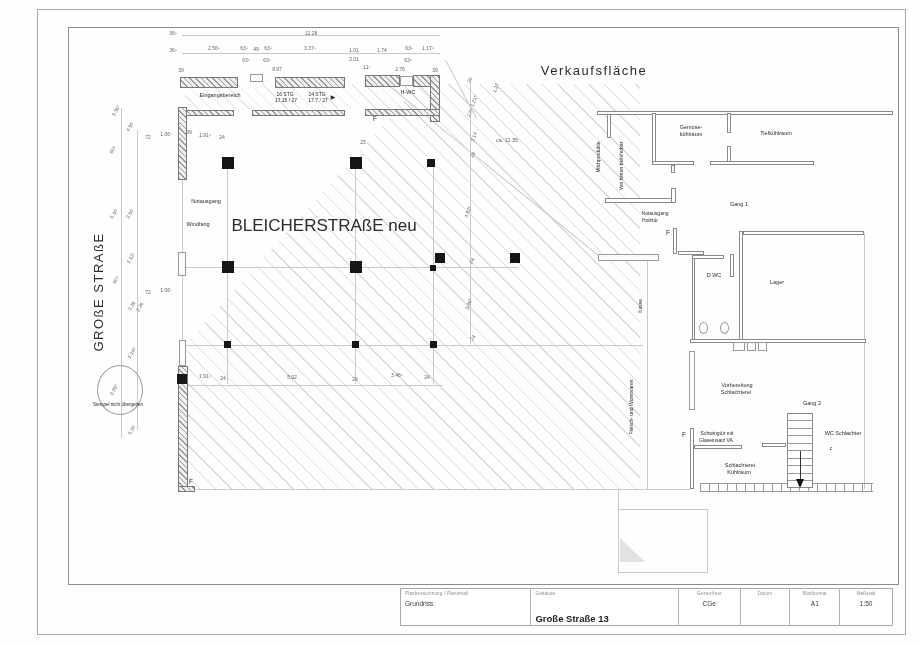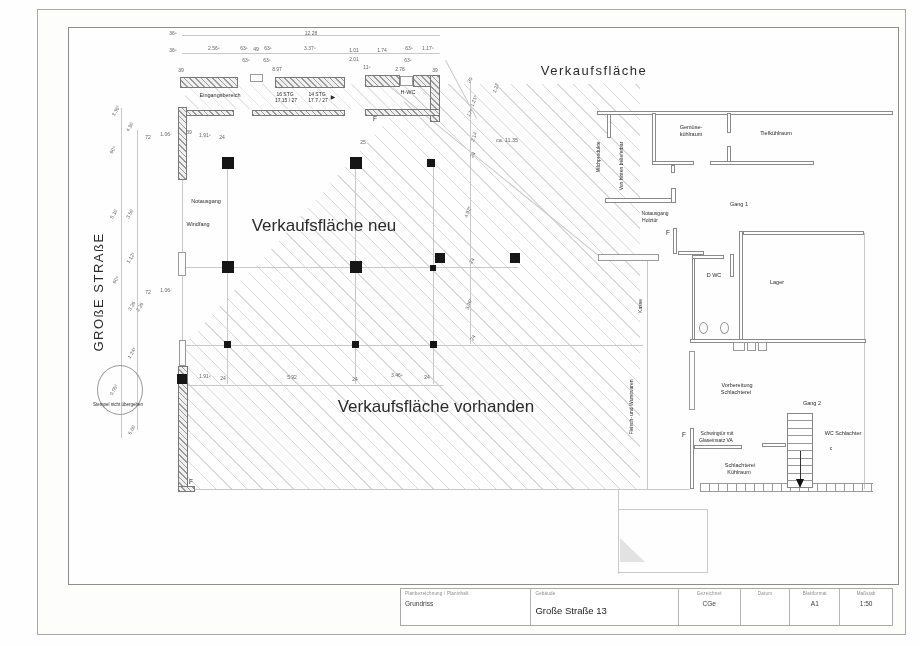--- a/index.html
+++ b/index.html
@@ -34,21 +34,21 @@
   
   .titleblock{position:absolute;left:400px;top:588px;width:493px;height:38px;
        box-sizing:border-box;border:1px solid #aaa;display:flex;background:#fff;}
   .tb-cell{box-sizing:border-box;border-left:1px solid #b5b5b5;padding:2px 4px;
        display:flex;flex-direction:column;overflow:hidden;}
   .tb-cell:first-child{border-left:none;}
   .tb-label{font-size:4.5px;color:#8a8a8a;letter-spacing:.2px;}
   .tb-value{font-size:6.5px;color:#3a3a3a;margin-top:4px;}
   .tb-cell.center .tb-label{text-align:center;}
   .tb-cell.center .tb-value{text-align:center;}
-  .tb-value.big{font-size:9.5px;font-weight:400;color:#1c1c1c;margin-top:9px;}
+  .tb-value.big{font-size:9.5px;font-weight:700;color:#1c1c1c;margin-top:17px;}
 </style>
 </head>
 <body>
 
 <div id="stage">
   <div class="outer-frame"></div>
   <div class="inner-frame"></div>
   <div id="plan">
       <div class="hatch-area" style="left: 185px; top: 84px; width: 455px; height: 406px; clip-path: polygon(235px 0px, 455px 0px, 455px 406px, 0px 406px, 0px 261px);"></div>
       <div class="hatch-area faint" style="left: 185px; top: 84px; width: 253px; height: 25px;"></div>
@@ -129,22 +129,21 @@
       <div class="col" style="left: 430px; top: 341px; width: 7px; height: 7px;"></div>
       <div class="col" style="left: 177px; top: 374px; width: 10px; height: 10px;"></div>
       <div class="oval" style="left: 97px; top: 365px; width: 46px; height: 50px;"></div>
       <div class="oval" style="left: 699px; top: 322px; width: 9px; height: 12px;"></div>
       <div class="oval" style="left: 720px; top: 322px; width: 9px; height: 12px;"></div>
       <div class="stairs" style="left: 787px; top: 413px; width: 26px; height: 75px;"></div>
       <div class="stair-stem" style="left: 800px; top: 451px; width: 1px; height: 30px;"></div>
       <div class="stair-head" style="left: 796px; top: 479px;"></div>
       <span class="lbl" style="left: 594px; top: 70px; font-size: 13px; letter-spacing: 1.5px; transform: translate(-50%, -50%) rotate(0deg);">Verkaufsfläche</span>
       <span class="lbl" style="left: 98px; top: 292px; font-size: 13px; letter-spacing: 1.5px; transform: translate(-50%, -50%) rotate(-90deg);">GROßE STRAßE</span>
-      <span class="lbl" style="left: 324px; top: 225px; font-size: 17px; transform: translate(-50%, -50%) rotate(0deg);">Verkaufsfläche neu</span>
-      <span class="lbl" style="left: 436px; top: 406px; font-size: 17px; transform: translate(-50%, -50%) rotate(0deg);">Verkaufsfläche vorhanden</span>
+      <span class="lbl" style="left: 324px; top: 225px; font-size: 17px; transform: translate(-50%, -50%) rotate(0deg);">BLEICHERSTRAßE neu</span>
       <span class="lbl" style="left: 220px; top: 96px; font-size: 5.5px; transform: translate(-50%, -50%) rotate(0deg);">Eingangsbereich</span>
       <span class="lbl" style="left: 285px; top: 94px; font-size: 5px; transform: translate(-50%, -50%) rotate(0deg);">16 STG</span>
       <span class="lbl" style="left: 286px; top: 100px; font-size: 5px; transform: translate(-50%, -50%) rotate(0deg);">17.15 / 27</span>
       <span class="lbl" style="left: 317px; top: 94px; font-size: 5px; transform: translate(-50%, -50%) rotate(0deg);">14 STG</span>
       <span class="lbl" style="left: 318px; top: 100px; font-size: 5px; transform: translate(-50%, -50%) rotate(0deg);">17.7 / 27</span>
       <span class="lbl" style="left: 333px; top: 97px; font-size: 6px; transform: translate(-50%, -50%) rotate(0deg);">▶</span>
       <span class="lbl" style="left: 408px; top: 93px; font-size: 5.5px; transform: translate(-50%, -50%) rotate(0deg);">H-WC</span>
       <span class="lbl" style="left: 206px; top: 202px; font-size: 5.5px; transform: translate(-50%, -50%) rotate(0deg);">Notausgang</span>
       <span class="lbl" style="left: 198px; top: 225px; font-size: 5.5px; transform: translate(-50%, -50%) rotate(0deg);">Windfang</span>
       <span class="lbl" style="left: 375px; top: 119px; font-size: 6.5px; transform: translate(-50%, -50%) rotate(0deg);">F</span>

